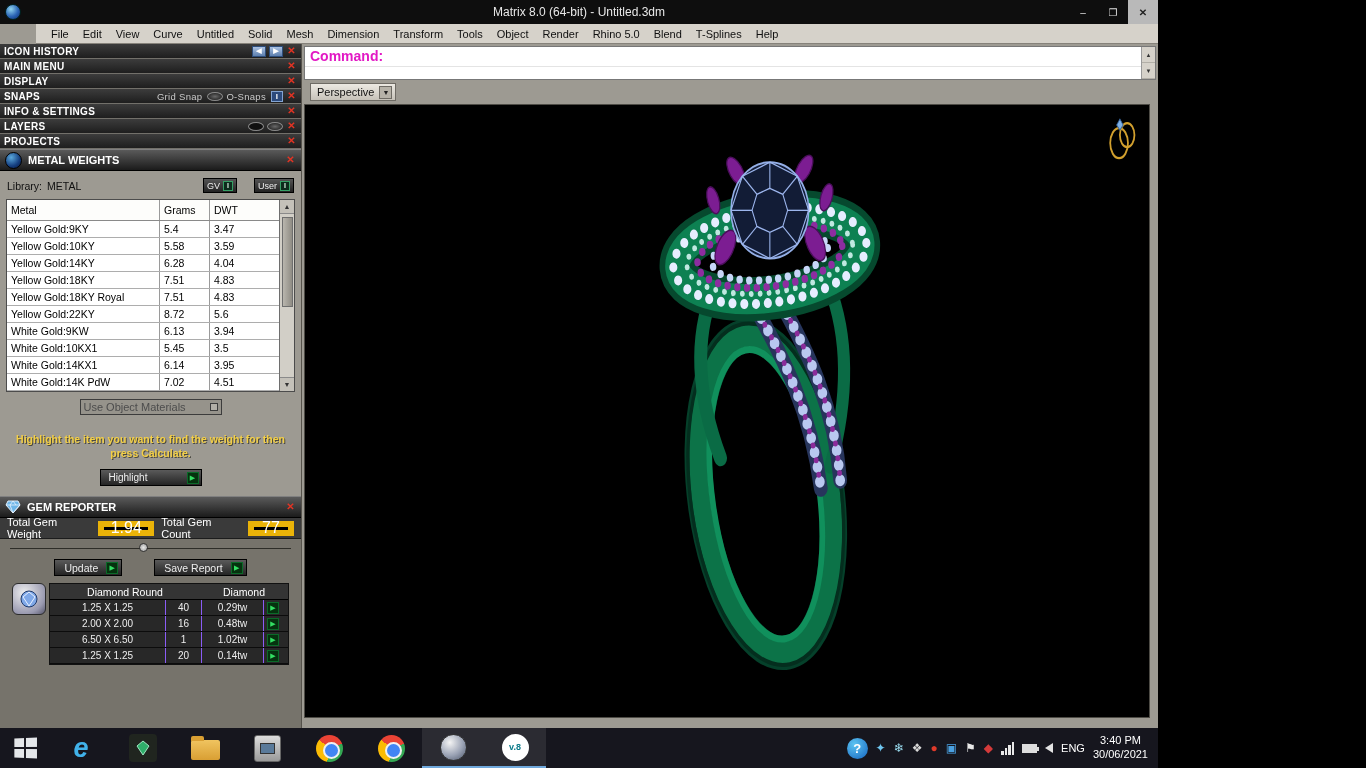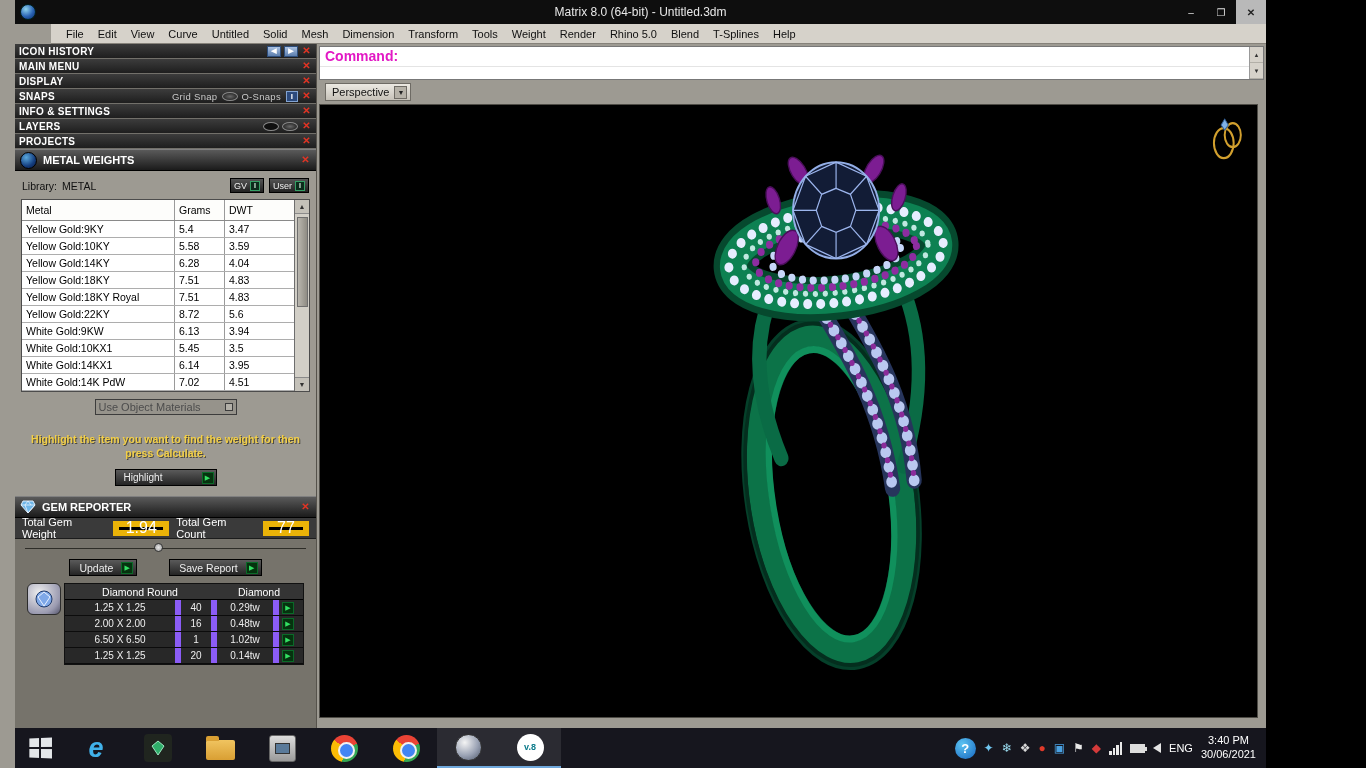--- a/index.html
+++ b/index.html
@@ -1,18 +1,18 @@
 <!DOCTYPE html>
 <html><head>
 <meta charset="utf-8">
 <style>
   *{margin:0;padding:0;box-sizing:border-box;}
   html,body{width:1366px;height:768px;overflow:hidden;background:#000;}
   body{font-family:"Liberation Sans",sans-serif;-webkit-font-smoothing:antialiased;}
-  .screen{width:1266px;height:768px;display:flex;flex-direction:column;background:#9d9a92;padding-left:15px;}
+  .screen{width:1158px;height:768px;display:flex;flex-direction:column;background:#9d9a92;}
 
   
   .titlebar{height:24px;background:#0e0e0e;color:#e8e8e8;display:flex;align-items:center;position:relative;flex:0 0 auto;}
   .app-icon{width:16px;height:16px;margin-left:5px;border-radius:50%;background:radial-gradient(circle at 35% 30%,#8fd4ef,#2a63b4 55%,#0a2a66);border:1px solid #022;}
   .wtitle{position:absolute;left:50%;transform:translateX(-50%);font-size:12px;white-space:nowrap;}
   .win-controls{margin-left:auto;display:flex;height:100%;}
   .winbtn{width:30px;height:100%;display:flex;align-items:center;justify-content:center;font-size:10px;color:#ddd;}
   .winbtn.close{background:#b9b9b9;color:#222;font-weight:bold;}
 
   
@@ -35,21 +35,21 @@
 
   .tool-header{height:22px;flex:0 0 22px;background:linear-gradient(#5a5a5a,#1b1b1b);border-top:1px solid #808080;border-bottom:1px solid #000;display:flex;align-items:center;gap:6px;padding:0 5px;color:#fff;font-weight:bold;font-size:11px;}
   .sphere-icon{width:17px;height:17px;border-radius:50%;background:radial-gradient(circle at 35% 30%,#5aa8dc,#143d7e 60%,#08183c);border:1px solid #000;flex:0 0 auto;}
   .gem-hdr-icon{width:16px;height:14px;flex:0 0 auto;}
 
   
   .mw-body{background:#9d9a92;padding:3px 6px 6px;flex:0 0 auto;}
   .lib-row{display:flex;align-items:center;font-size:10.5px;color:#101010;margin:4px 1px 6px;}
   .lib-value{margin-left:5px;}
   .lib-btns{margin-left:auto;display:flex;gap:5px;}
-  .dk-btn{display:flex;align-items:center;background:linear-gradient(#555,#222);border:1px solid #000;color:#eee;font-size:9px;padding:1px 3px;gap:3px;height:15px;}
+  .dk-btn{display:flex;align-items:center;background:linear-gradient(#555,#222);border:1px solid #000;color:#eee;font-size:9px;padding:1px 3px;gap:3px;height:15px;margin-left:12px;}
   .i-tag{width:10px;height:10px;background:#0c2c1c;border:1px solid #35a065;color:#dff5e8;font-size:7px;font-weight:bold;display:flex;align-items:center;justify-content:center;}
 
   .mw-table{background:#fff;border:1px solid #4c4c4c;display:flex;}
   .mw-grid{flex:1;overflow:hidden;}
   .mw-header{display:flex;height:21px;align-items:center;border-bottom:1px solid #8a8a8a;background:#fdfdfb;}
   .mw-cell{font-size:10.5px;color:#000;padding:0 4px;overflow:hidden;white-space:nowrap;height:100%;display:flex;align-items:center;}
   .mw-cell.c0{width:152px;}
   .mw-cell.c1{width:50px;border-left:1px solid #9a9a9a;}
   .mw-cell.c2{width:70px;border-left:1px solid #9a9a9a;}
   .mw-row{display:flex;height:17px;border-bottom:1px solid #adadad;background:#fff;}
@@ -72,21 +72,21 @@
   .slider-row{height:13px;position:relative;margin:3px 10px 2px;}
   .slider-track{position:absolute;left:0;right:0;top:6px;border-top:1px solid #2e2d28;}
   .slider-handle{position:absolute;left:46%;top:1px;width:9px;height:9px;background:radial-gradient(#e8e8e8,#9a9a9a);border:1px solid #333;border-radius:50%;}
   .gr-btn-row{display:flex;justify-content:center;gap:32px;margin:2px 0 7px;}
   .gr-btn{height:17px;display:flex;align-items:center;gap:8px;background:linear-gradient(#5a5a5a,#242424);border:1px solid #000;color:#eee;font-size:10.5px;padding:0 3px 0 9px;}
   .gr-table-wrap{display:flex;margin:0 12px;gap:3px;}
   .gem-icon{width:34px;height:32px;flex:0 0 34px;border-radius:6px;background:radial-gradient(circle at 35% 30%,#efefef,#9a9ab0 70%,#55556a);border:1px solid #2c2c2c;display:flex;align-items:center;justify-content:center;}
   .gr-grid{flex:1;border:1px solid #111;background:#262626;}
   .gr-head{display:grid;grid-template-columns:150px 1fr;height:16px;background:#343434;color:#fff;font-size:10.5px;align-items:center;text-align:center;border-bottom:1px solid #000;}
   .gr-row{display:grid;grid-template-columns:116px 36px 62px 18px;height:16px;background:#282828;color:#ededed;font-size:10px;align-items:center;border-bottom:1px solid #0c0c0c;}
-  .gr-cell{text-align:center;overflow:hidden;white-space:nowrap;border-right:6px solid #8b5cf6;height:100%;display:flex;align-items:center;justify-content:center;}
+  .gr-cell{text-align:center;overflow:hidden;white-space:nowrap;border-right:1px solid #8b5cf6;height:100%;display:flex;align-items:center;justify-content:center;}
   .gr-arrow{display:flex;align-items:center;justify-content:center;height:100%;}
 
   
   .content{flex:1;display:flex;flex-direction:column;background:#9d9a92;min-width:0;}
   .command-bar{height:34px;flex:0 0 34px;background:#fff;border:1px solid #777;margin:2px 2px 0 2px;position:relative;}
   .command-text{color:#e218c4;font-size:14px;font-weight:bold;padding:1px 5px;display:inline-block;}
   .cmd-line{position:absolute;left:0;right:14px;top:19px;border-top:1px solid #e4e4e4;}
   .cmd-spinner{position:absolute;right:0;top:0;bottom:0;width:14px;background:#d6d2ca;border-left:1px solid #999;display:flex;flex-direction:column;}
   .cmd-spinner span{flex:1;display:flex;align-items:center;justify-content:center;font-size:6px;color:#333;border-bottom:1px solid #b2afa7;}
   .tab-row{height:24px;flex:0 0 24px;display:flex;align-items:center;padding-left:8px;}
@@ -142,21 +142,21 @@
       <span class="menu-item">File</span>
       <span class="menu-item">Edit</span>
       <span class="menu-item">View</span>
       <span class="menu-item">Curve</span>
       <span class="menu-item">Untitled</span>
       <span class="menu-item">Solid</span>
       <span class="menu-item">Mesh</span>
       <span class="menu-item">Dimension</span>
       <span class="menu-item">Transform</span>
       <span class="menu-item">Tools</span>
-      <span class="menu-item">Weight</span>
+      <span class="menu-item">Object</span>
       <span class="menu-item">Render</span>
       <span class="menu-item">Rhino 5.0</span>
       <span class="menu-item">Blend</span>
       <span class="menu-item">T-Splines</span>
       <span class="menu-item">Help</span>
     </div>
 
   <div class="main">
 
     <div class="sidebar">

